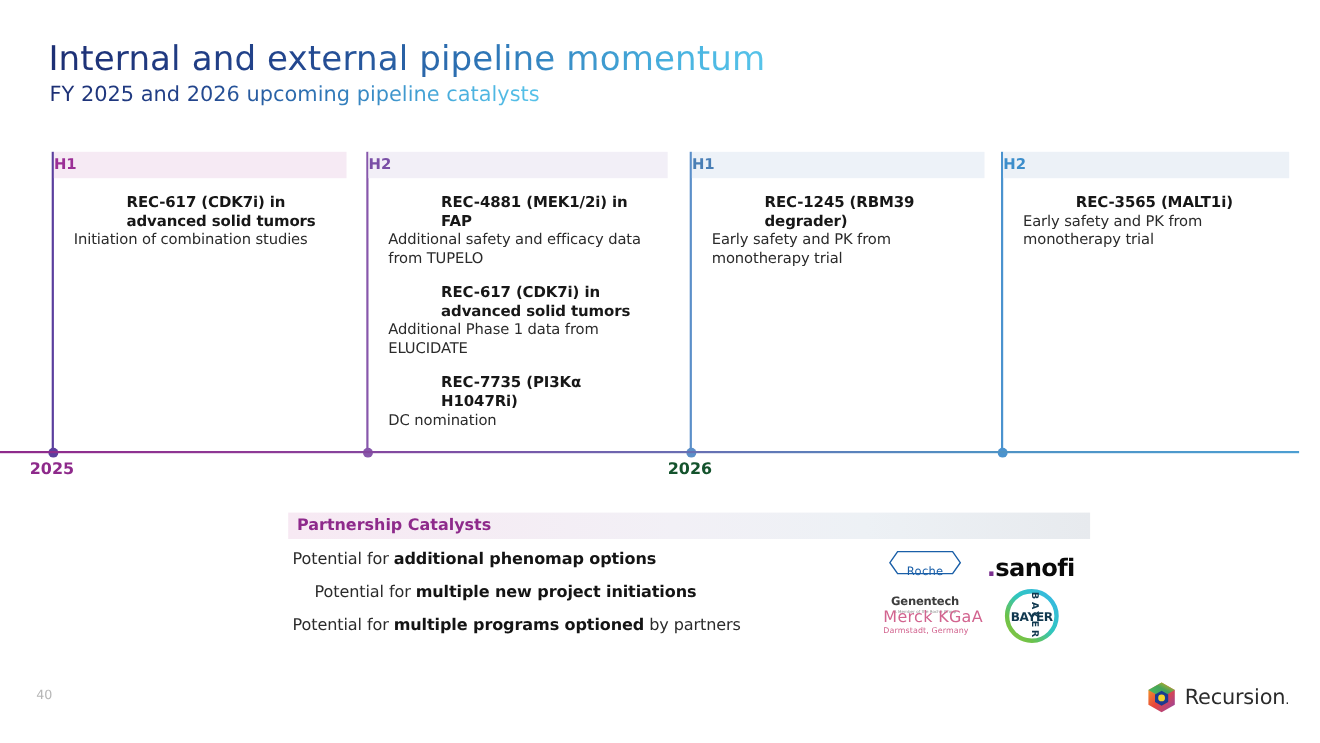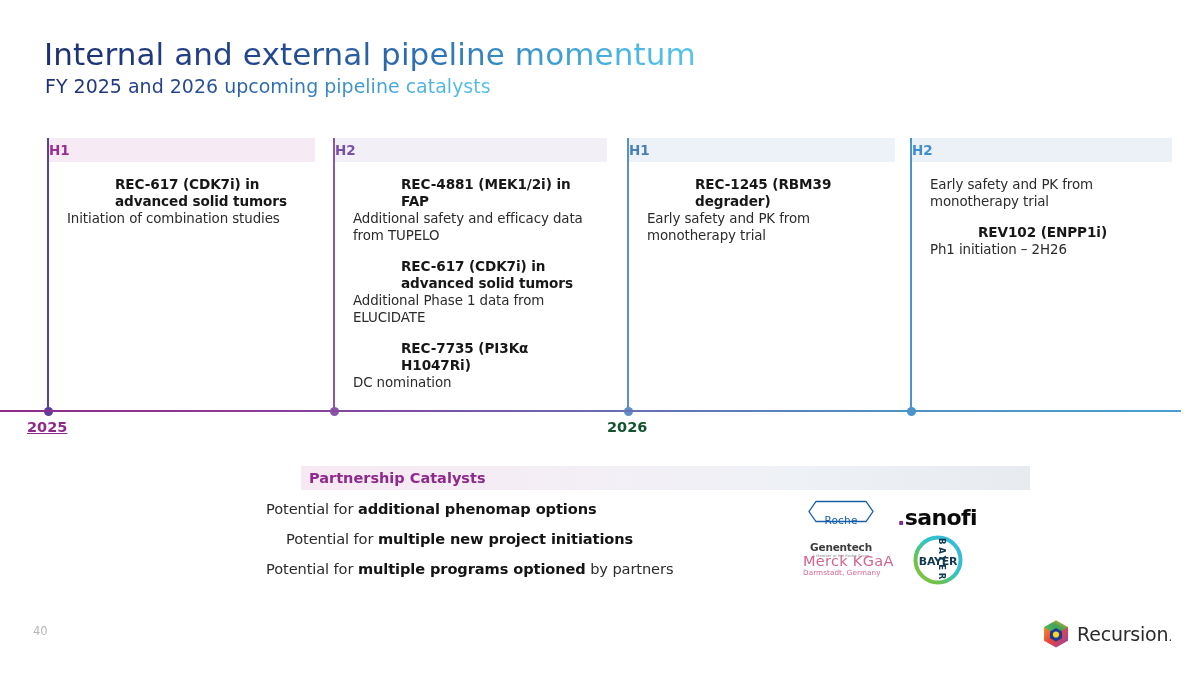--- a/index.html
+++ b/index.html
@@ -55,21 +55,21 @@
   .axis {
     position: absolute; left: 0; top: 410px; width: 1181px; height: 2px;
     background: linear-gradient(90deg, #8e2a8b 0%, #8e3a96 20%, #7a55a8 38%, #6277b6 58%, #4f92c4 76%, #4c9ed2 100%);
   }
   .yearlabel { position: absolute; top: 419px; font-size: 14.5px; font-weight: 700; }
 
   
   .pc-bar {
     position: absolute; left: 262px; top: 466px; width: 729px; height: 24px;
     background: linear-gradient(90deg, #f7e9f3 0%, #f5ecf4 22%, #f2f0f6 48%, #edf1f5 72%, #e7eaee 100%);
-    display: flex; align-items: center; padding-left: 8px; margin-left: 39px;
+    display: flex; align-items: center; padding-left: 8px;
   }
   .pc-title { font-size: 14.5px; font-weight: 700; color: #8e2a8b; }
   .pc-line {
     position: absolute; left: 266px; font-size: 14.6px; color: #2b2b2b;
     white-space: nowrap; letter-spacing: -.1px;
   }
   .pc-line b { font-weight: 700; color: #141414; text-align: center; }
 
   
   .logo { position: absolute; }
@@ -164,31 +164,28 @@
     </div>
 
     <div class="vline" style="left:910px;background:#4a93cf;"></div>
     <div class="dot" style="left:907px;background:#4a93cf;"></div>
     <div class="col" style="left:912px;width:260px;">
       <div class="col-head" style="background:#ecf1f7;">
         <span style="color:#3d8ecb;">H2</span>
       </div>
       <div class="col-body">
         <div class="item">
+          <div class="item-title">REC-3565 (MALT1i)</div>
           <div class="item-sub">Early safety and PK from monotherapy trial</div>
         </div>
-        <div class="item">
-          <div class="item-title">REV102 (ENPP1i)</div>
-          <div class="item-sub">Ph1 initiation – 2H26</div>
-        </div>
       </div>
     </div>
 
     <div class="axis"></div>
-    <div class="yearlabel" style="left:27px;color:#8e2a8b;text-decoration:underline;">2025</div>
+    <div class="yearlabel" style="left:27px;color:#8e2a8b;">2025</div>
     <div class="yearlabel" style="left:607px;color:#14532d;">2026</div>
   </div>
 
   <div class="pc-bar">
     <span class="pc-title">Partnership Catalysts</span>
   </div>
 
   <div class="pc-line" style="top:500px;">
     <span>Potential for </span><b>additional phenomap options</b><span></span>
   </div>

